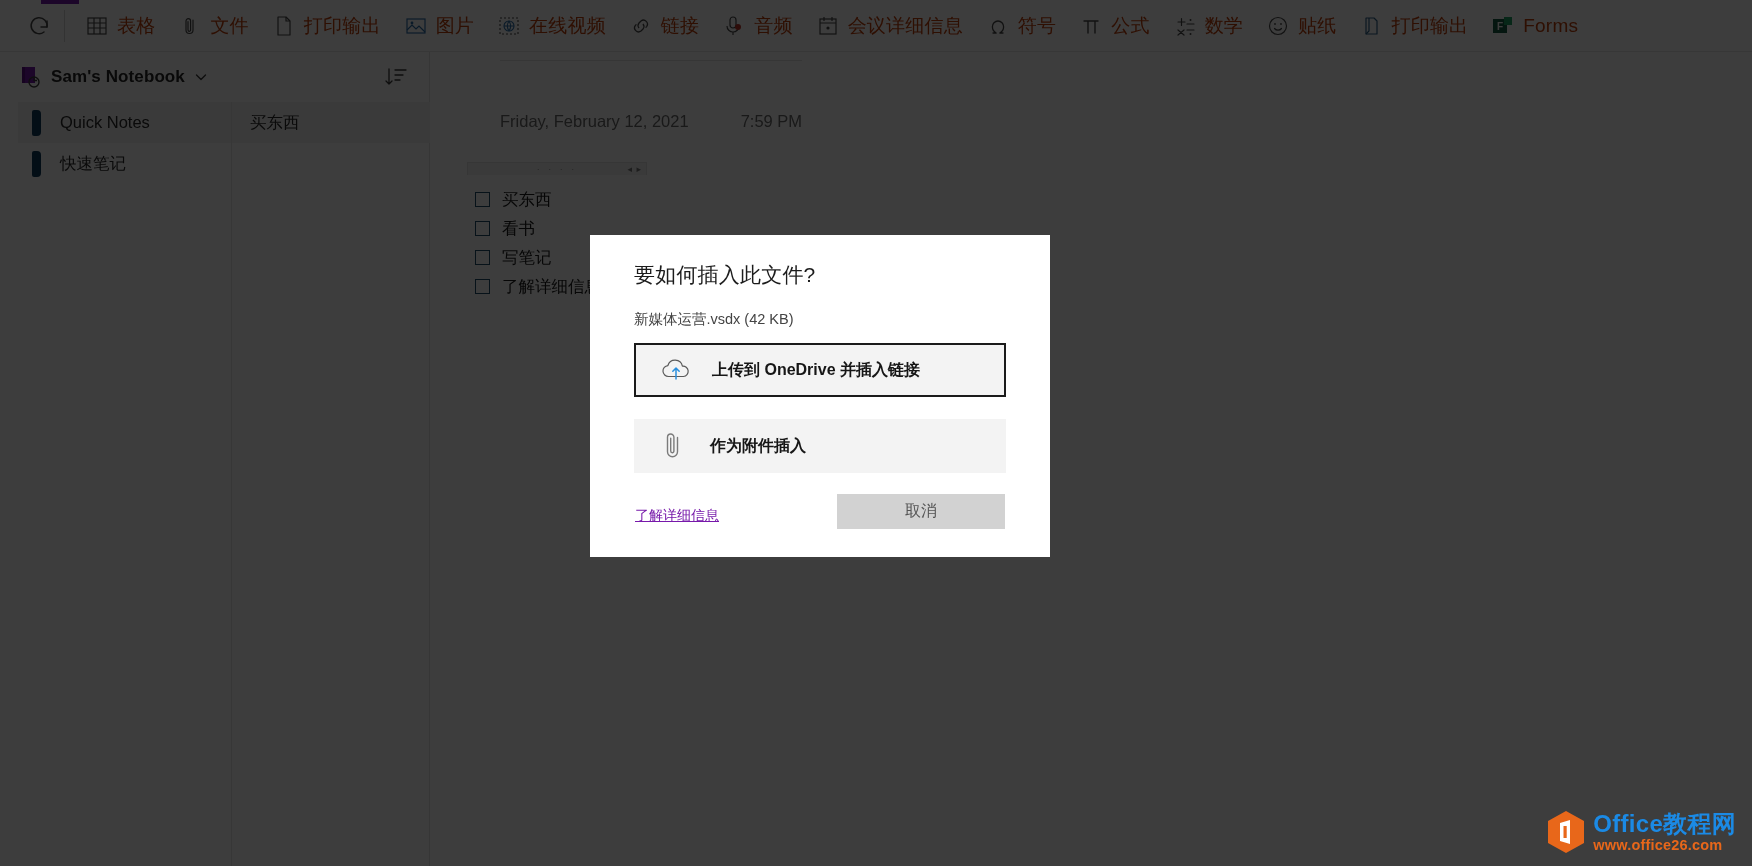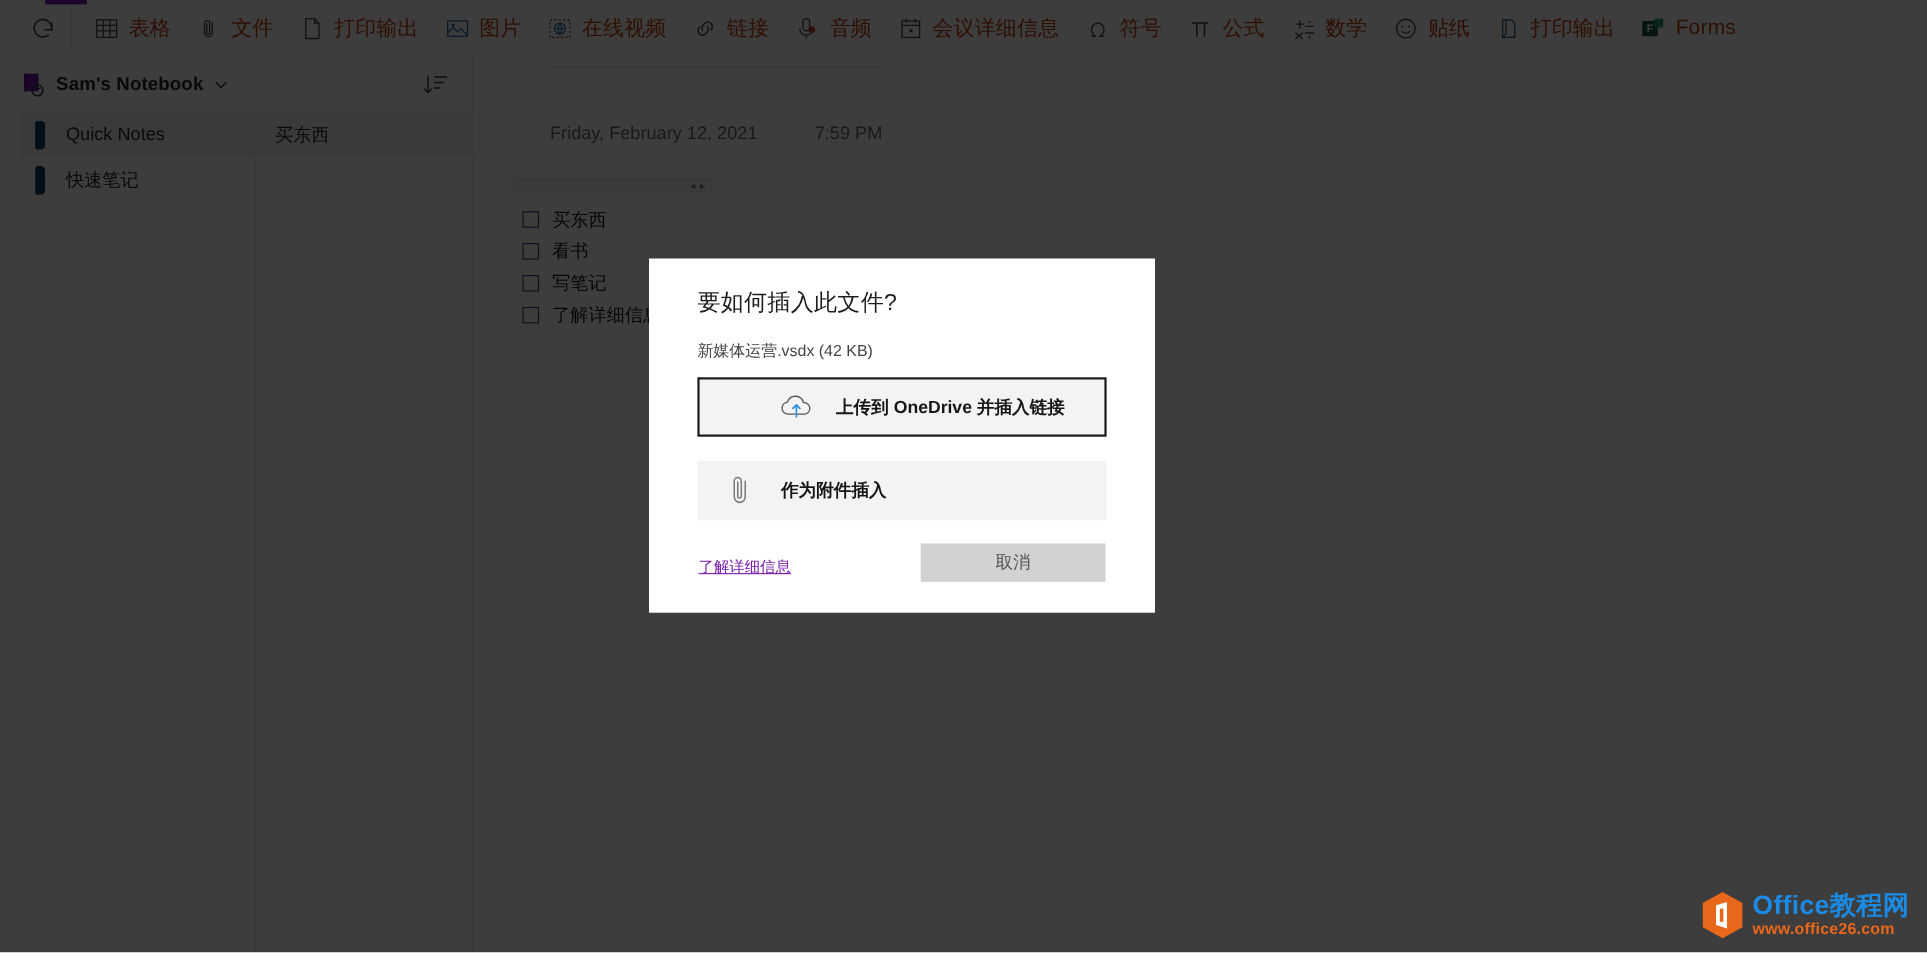--- a/index.html
+++ b/index.html
@@ -275,21 +275,20 @@
     background: #f3f3f3;
     display: flex;
     align-items: center;
     box-sizing: border-box;
     cursor: pointer;
   }
   .choice.primary {
     top: 108px;
     border: 2px solid #1b1b1b;
     background: #f3f3f3;
-    padding-left: 48px;
   }
   .choice.secondary {
     top: 184px;
     border: none;
   }
   .choice-icon {
     width: 36px;
     margin-left: 22px;
     display: flex;
     align-items: center;

